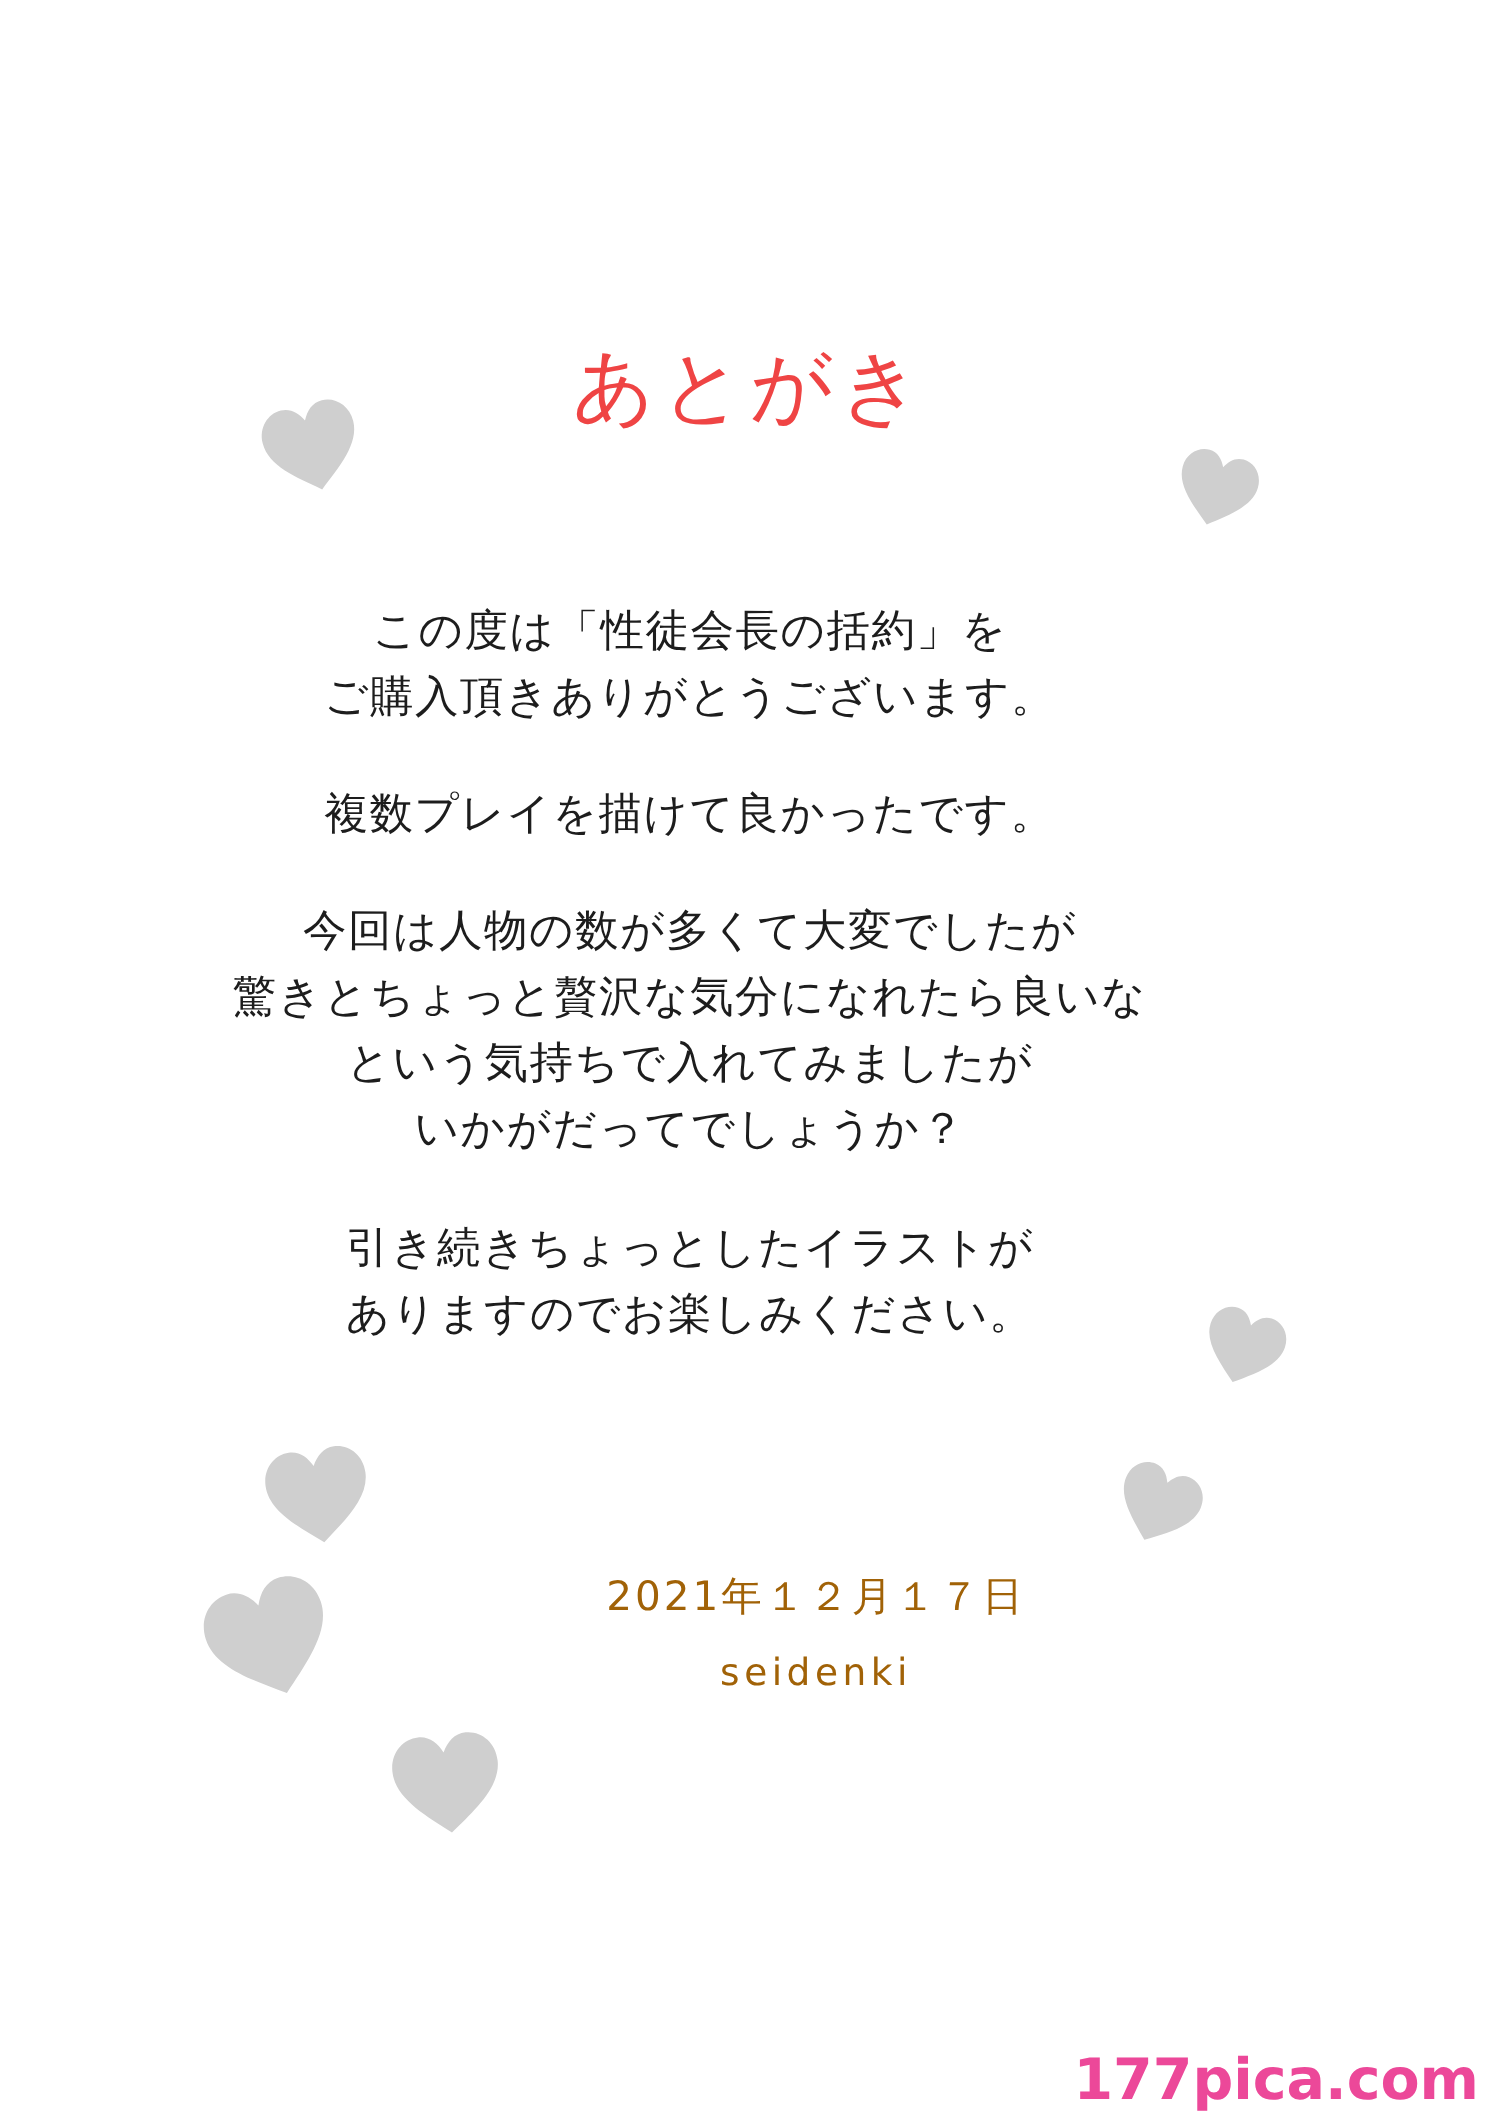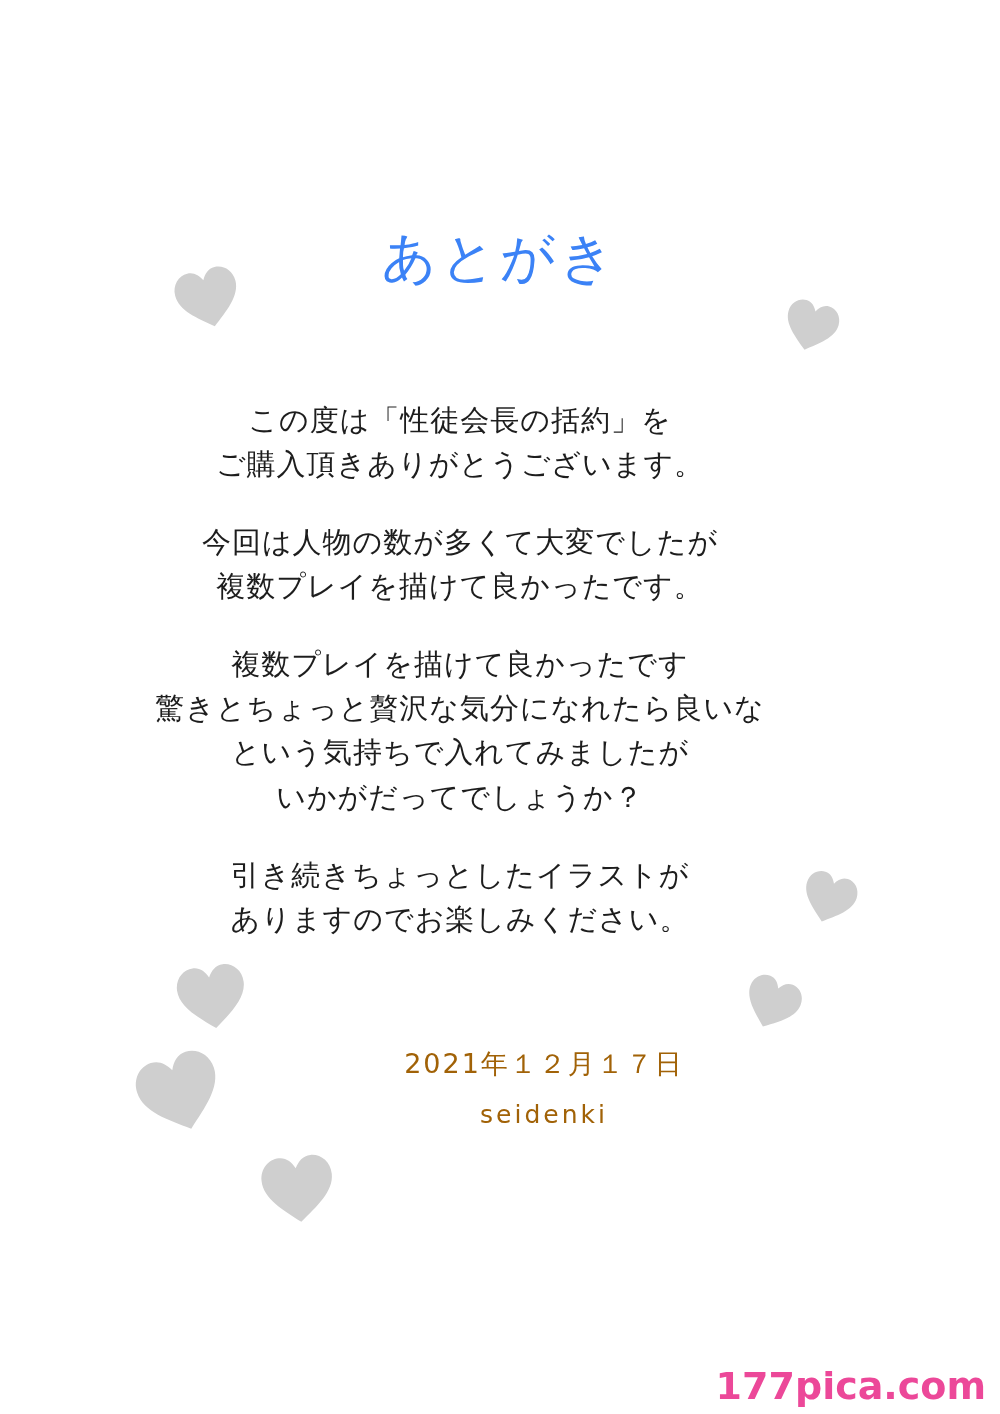--- a/index.html
+++ b/index.html
@@ -33,21 +33,21 @@
   
   .title {
     position: absolute;
     top: 222px;
     left: 0;
     width: 1000px;
     text-align: center;
     font-size: 54px;
     letter-spacing: 4px;
     font-weight: 400;
-    color: #3b82f6;
+    color: #ef4444;
   }
 
   
   .body-text {
     position: absolute;
     top: 398px;
     left: 0;
     width: 920px;
     text-align: center;
     font-size: 29px;
@@ -137,25 +137,24 @@
     </div>
 
   <div class="title">あとがき</div>
 
   <div class="body-text" id="body-text">
       <div class="para">
         <span class="line">この度は「性徒会長の括約」を</span>
         <span class="line">ご購入頂きありがとうございます。</span>
       </div>
       <div class="para">
-        <span class="line">今回は人物の数が多くて大変でしたが</span>
         <span class="line">複数プレイを描けて良かったです。</span>
       </div>
       <div class="para">
-        <span class="line">複数プレイを描けて良かったです</span>
+        <span class="line">今回は人物の数が多くて大変でしたが</span>
         <span class="line">驚きとちょっと贅沢な気分になれたら良いな</span>
         <span class="line">という気持ちで入れてみましたが</span>
         <span class="line">いかがだってでしょうか？</span>
       </div>
       <div class="para">
         <span class="line">引き続きちょっとしたイラストが</span>
         <span class="line">ありますのでお楽しみください。</span>
       </div>
     </div>
 

